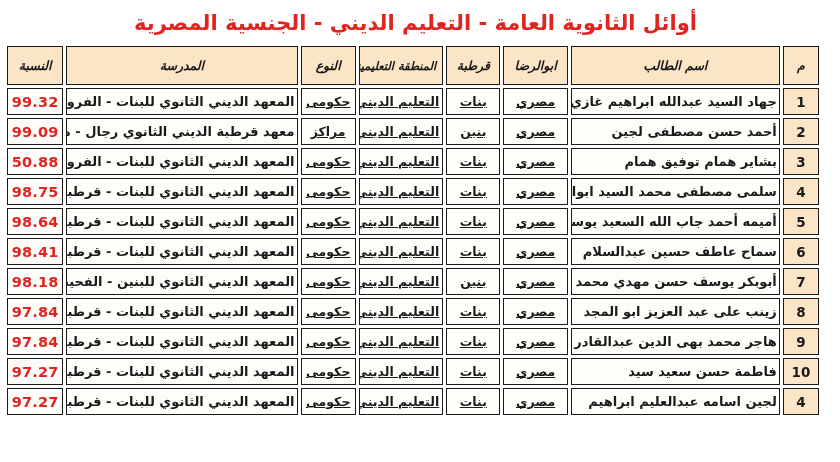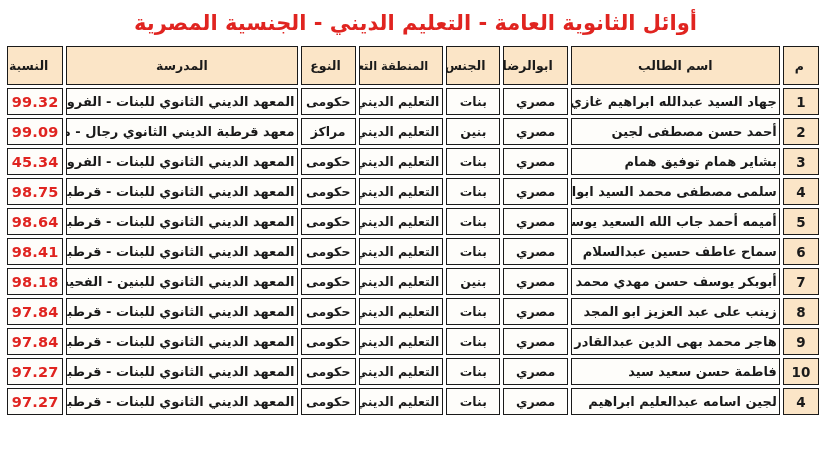--- a/index.html
+++ b/index.html
@@ -40,39 +40,41 @@
     color:#1a1a1a;
     overflow:hidden;
     white-space:nowrap;
     padding:0 3px;
   }
   th{
     background:var(--header-bg);
     height:39px;
     font-size:12.5px;
     text-align:center;
-    padding:0 14px;
+    padding:0 6px;
+    font-style:italic;
   }
   td{
     background:var(--cell-bg);
     height:27px;
     font-size:13px;
     text-align:center;
   }
   td.c-rank{
     background:var(--header-bg);
     font-size:13.5px;
   }
   td.c-name, td.c-school{
     text-align:right;
     padding-right:2px;
     padding-left:6px;
   }
   td.c-zone, td.c-type, td.c-gender, td.c-nat{
     font-size:12.5px;
+    text-decoration:underline;
   }
   td.c-pct{
     color:var(--accent-red);
     font-size:14.5px;
     letter-spacing:0.2px;
     direction:ltr;
   }
   th.h-zone{font-size:11.5px;}
 </style>
 </head>
@@ -89,21 +91,21 @@
     <col style="width:84px">
     <col style="width:55px">
     <col style="width:230px">
     <col style="width:56px">
   </colgroup>
   <thead>
     <tr>
       <th>م</th>
       <th>اسم الطالب</th>
       <th>ابوالرضا</th>
-      <th>الجنس</th>
+      <th>قرطبة</th>
       <th class="h-zone">المنطقة التعليمية</th>
       <th>النوع</th>
       <th>المدرسة</th>
       <th>النسبة</th>
     </tr>
   </thead>
   <tbody>
       <tr>
     <td class="c-rank">1</td>
     <td class="c-name">جهاد السيد عبدالله ابراهيم  غازي</td>
@@ -125,21 +127,21 @@
     <td class="c-pct">99.09</td>
   </tr>
       <tr>
     <td class="c-rank">3</td>
     <td class="c-name">بشاير همام توفيق  همام</td>
     <td class="c-nat">مصري</td>
     <td class="c-gender">بنات</td>
     <td class="c-zone">التعليم الديني</td>
     <td class="c-type">حكومى</td>
     <td class="c-school">المعهد الديني الثانوي للبنات - الفروانية</td>
-    <td class="c-pct">45.34</td>
+    <td class="c-pct">50.88</td>
   </tr>
       <tr>
     <td class="c-rank">4</td>
     <td class="c-name">سلمى مصطفى محمد  السيد ابوالرضا</td>
     <td class="c-nat">مصري</td>
     <td class="c-gender">بنات</td>
     <td class="c-zone">التعليم الديني</td>
     <td class="c-type">حكومى</td>
     <td class="c-school">المعهد الديني الثانوي للبنات - قرطبة</td>
     <td class="c-pct">98.75</td>

